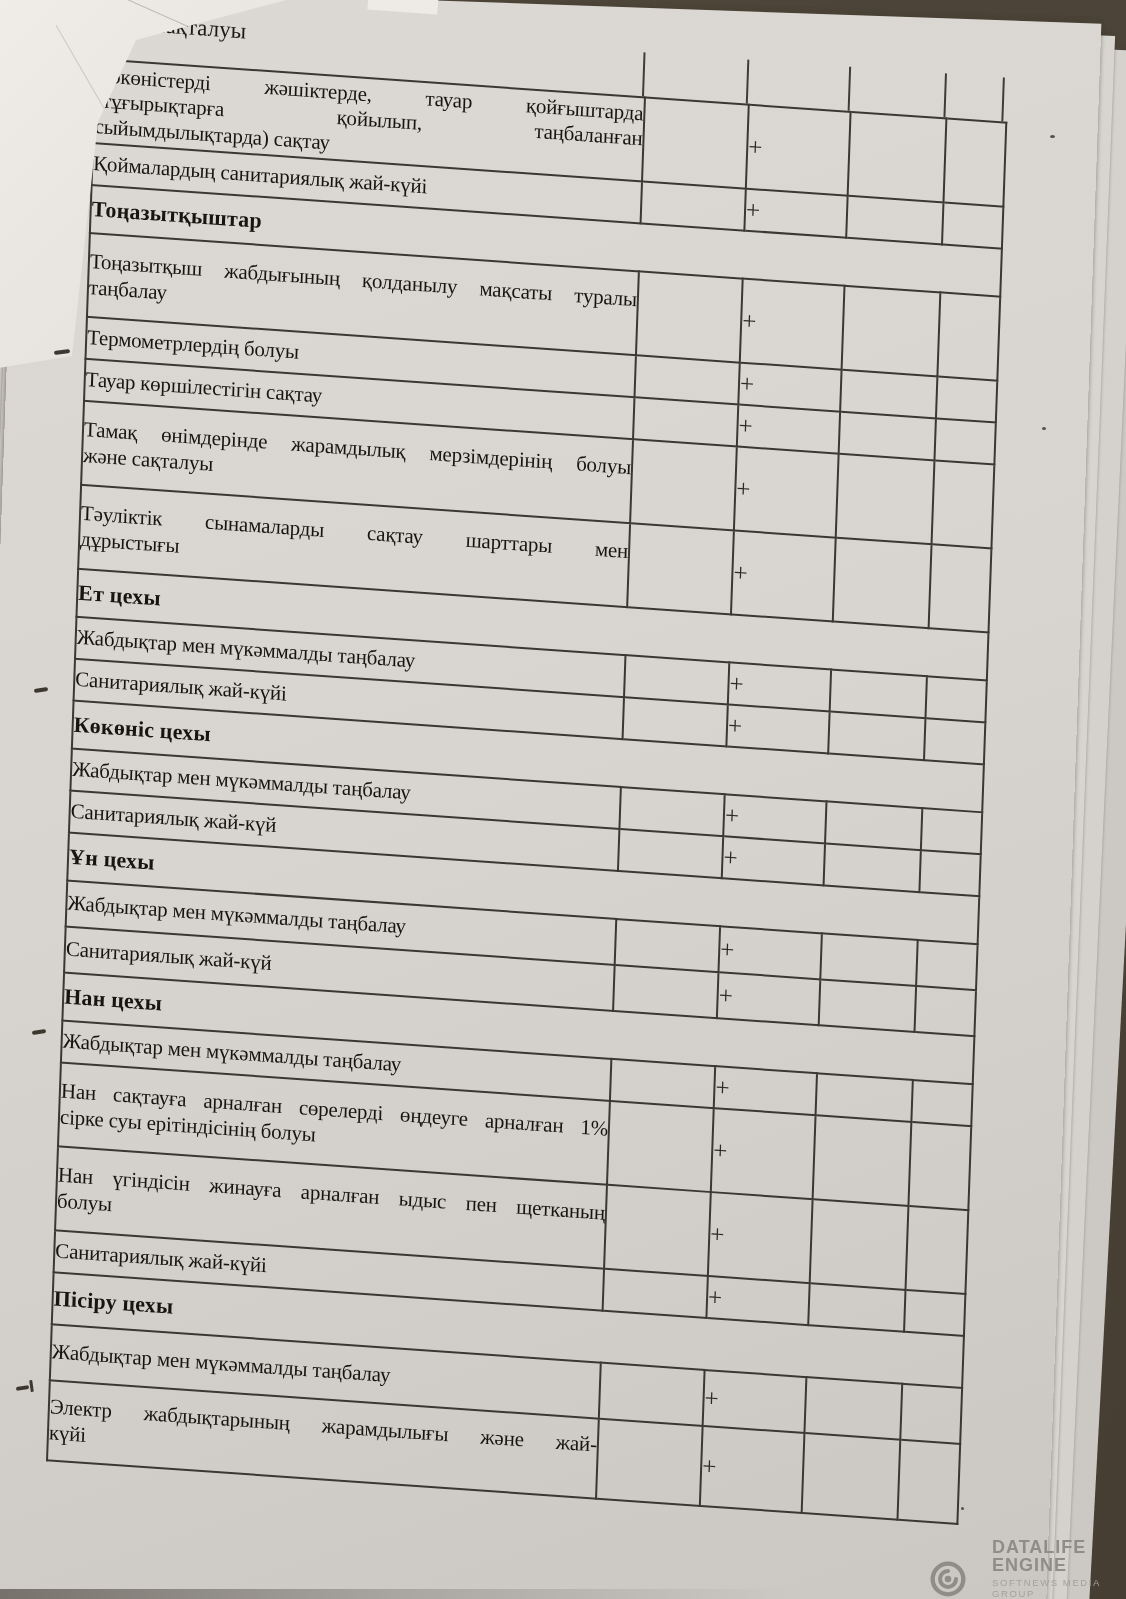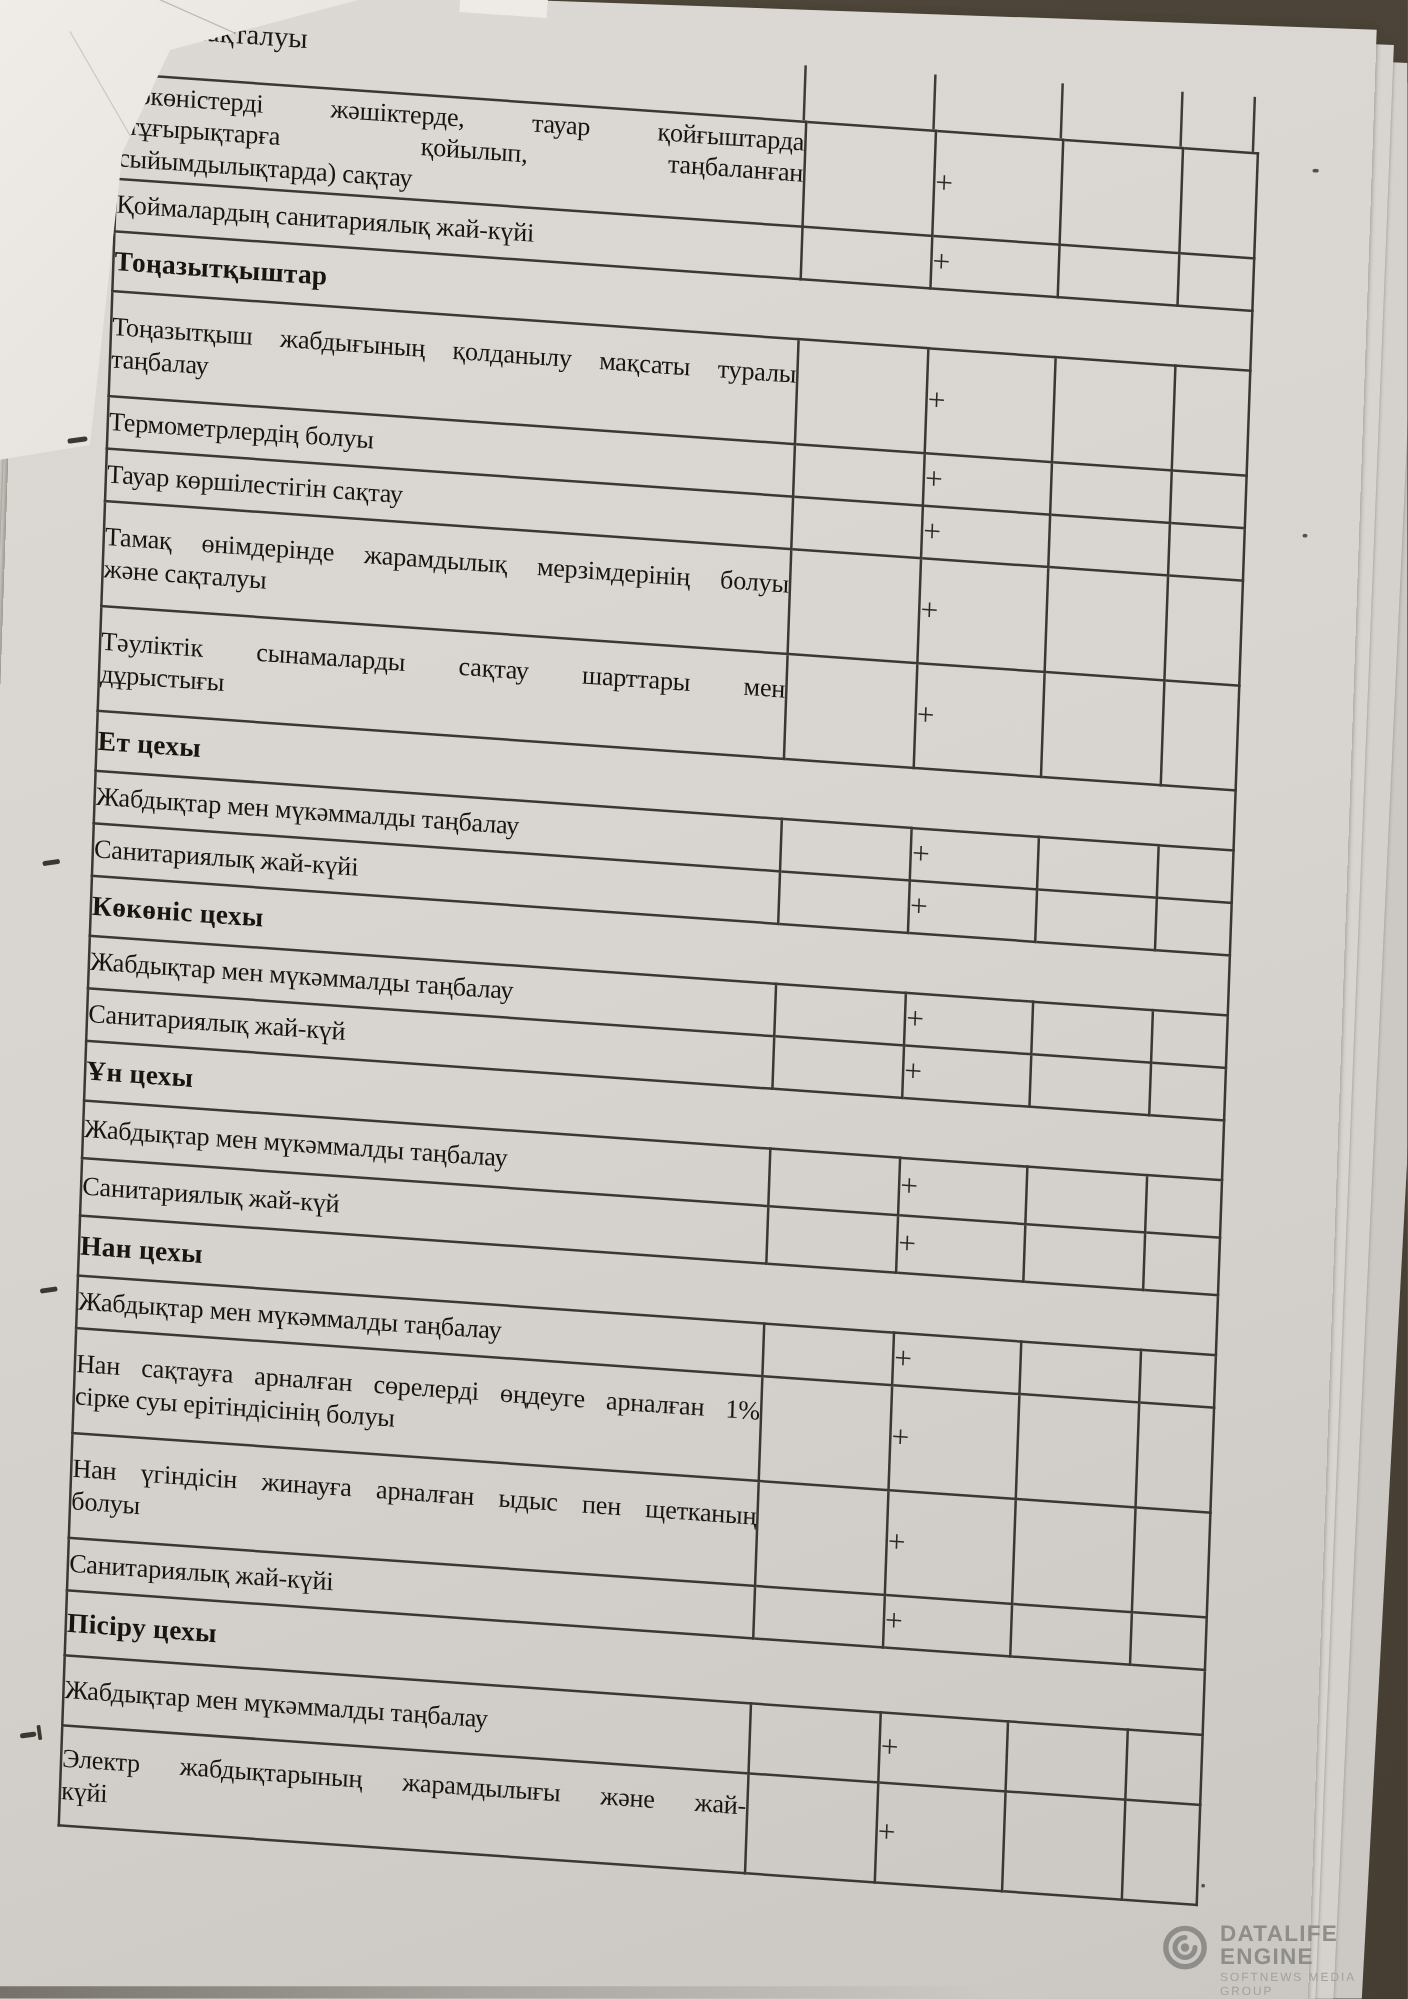--- a/index.html
+++ b/index.html
@@ -44,21 +44,21 @@
       filter:drop-shadow(2px 2px 2px rgba(60,54,45,.35));}
   .white-corner .crease{position:absolute;left:60px;top:40px;width:230px;height:1px;
       background:rgba(140,134,126,.5);transform:rotate(24deg);}
   .white-corner .crease.c2{left:30px;top:120px;width:160px;transform:rotate(60deg);background:rgba(140,134,126,.35);}
   .notch{position:absolute;left:368px;top:-6px;width:70px;height:18px;background:#eeebe7;transform:rotate(4deg);}
   
   .tick{position:absolute;height:4px;background:#3c3830;border-radius:2px;transform:rotate(-8deg);}
   .tick.v{width:3px;border-radius:1px;}
   .speck{position:absolute;background:#565047;border-radius:50%;}
   
-  .watermark{position:absolute;left:928px;top:1538px;display:flex;align-items:flex-start;gap:8px;
+  .watermark{position:absolute;left:928px;top:1538px;display:flex;align-items:flex-end;gap:24px;
       font-family:"Liberation Sans","DejaVu Sans",sans-serif;color:#8f8d89;}
   .wm-text .wm-title{font-size:18px;font-weight:bold;letter-spacing:1px;line-height:1;}
   .wm-text .wm-sub{font-size:9.5px;letter-spacing:1.6px;color:#a3a19d;margin-top:3px;}
   .bottom-shade{position:absolute;left:0;bottom:0;width:1126px;height:10px;
       background:linear-gradient(90deg,rgba(58,52,45,.6) 0%,rgba(58,52,45,.25) 35%,rgba(58,52,45,0) 70%);}
 </style>
 </head>
 <body>
 
 <div class="scene">

